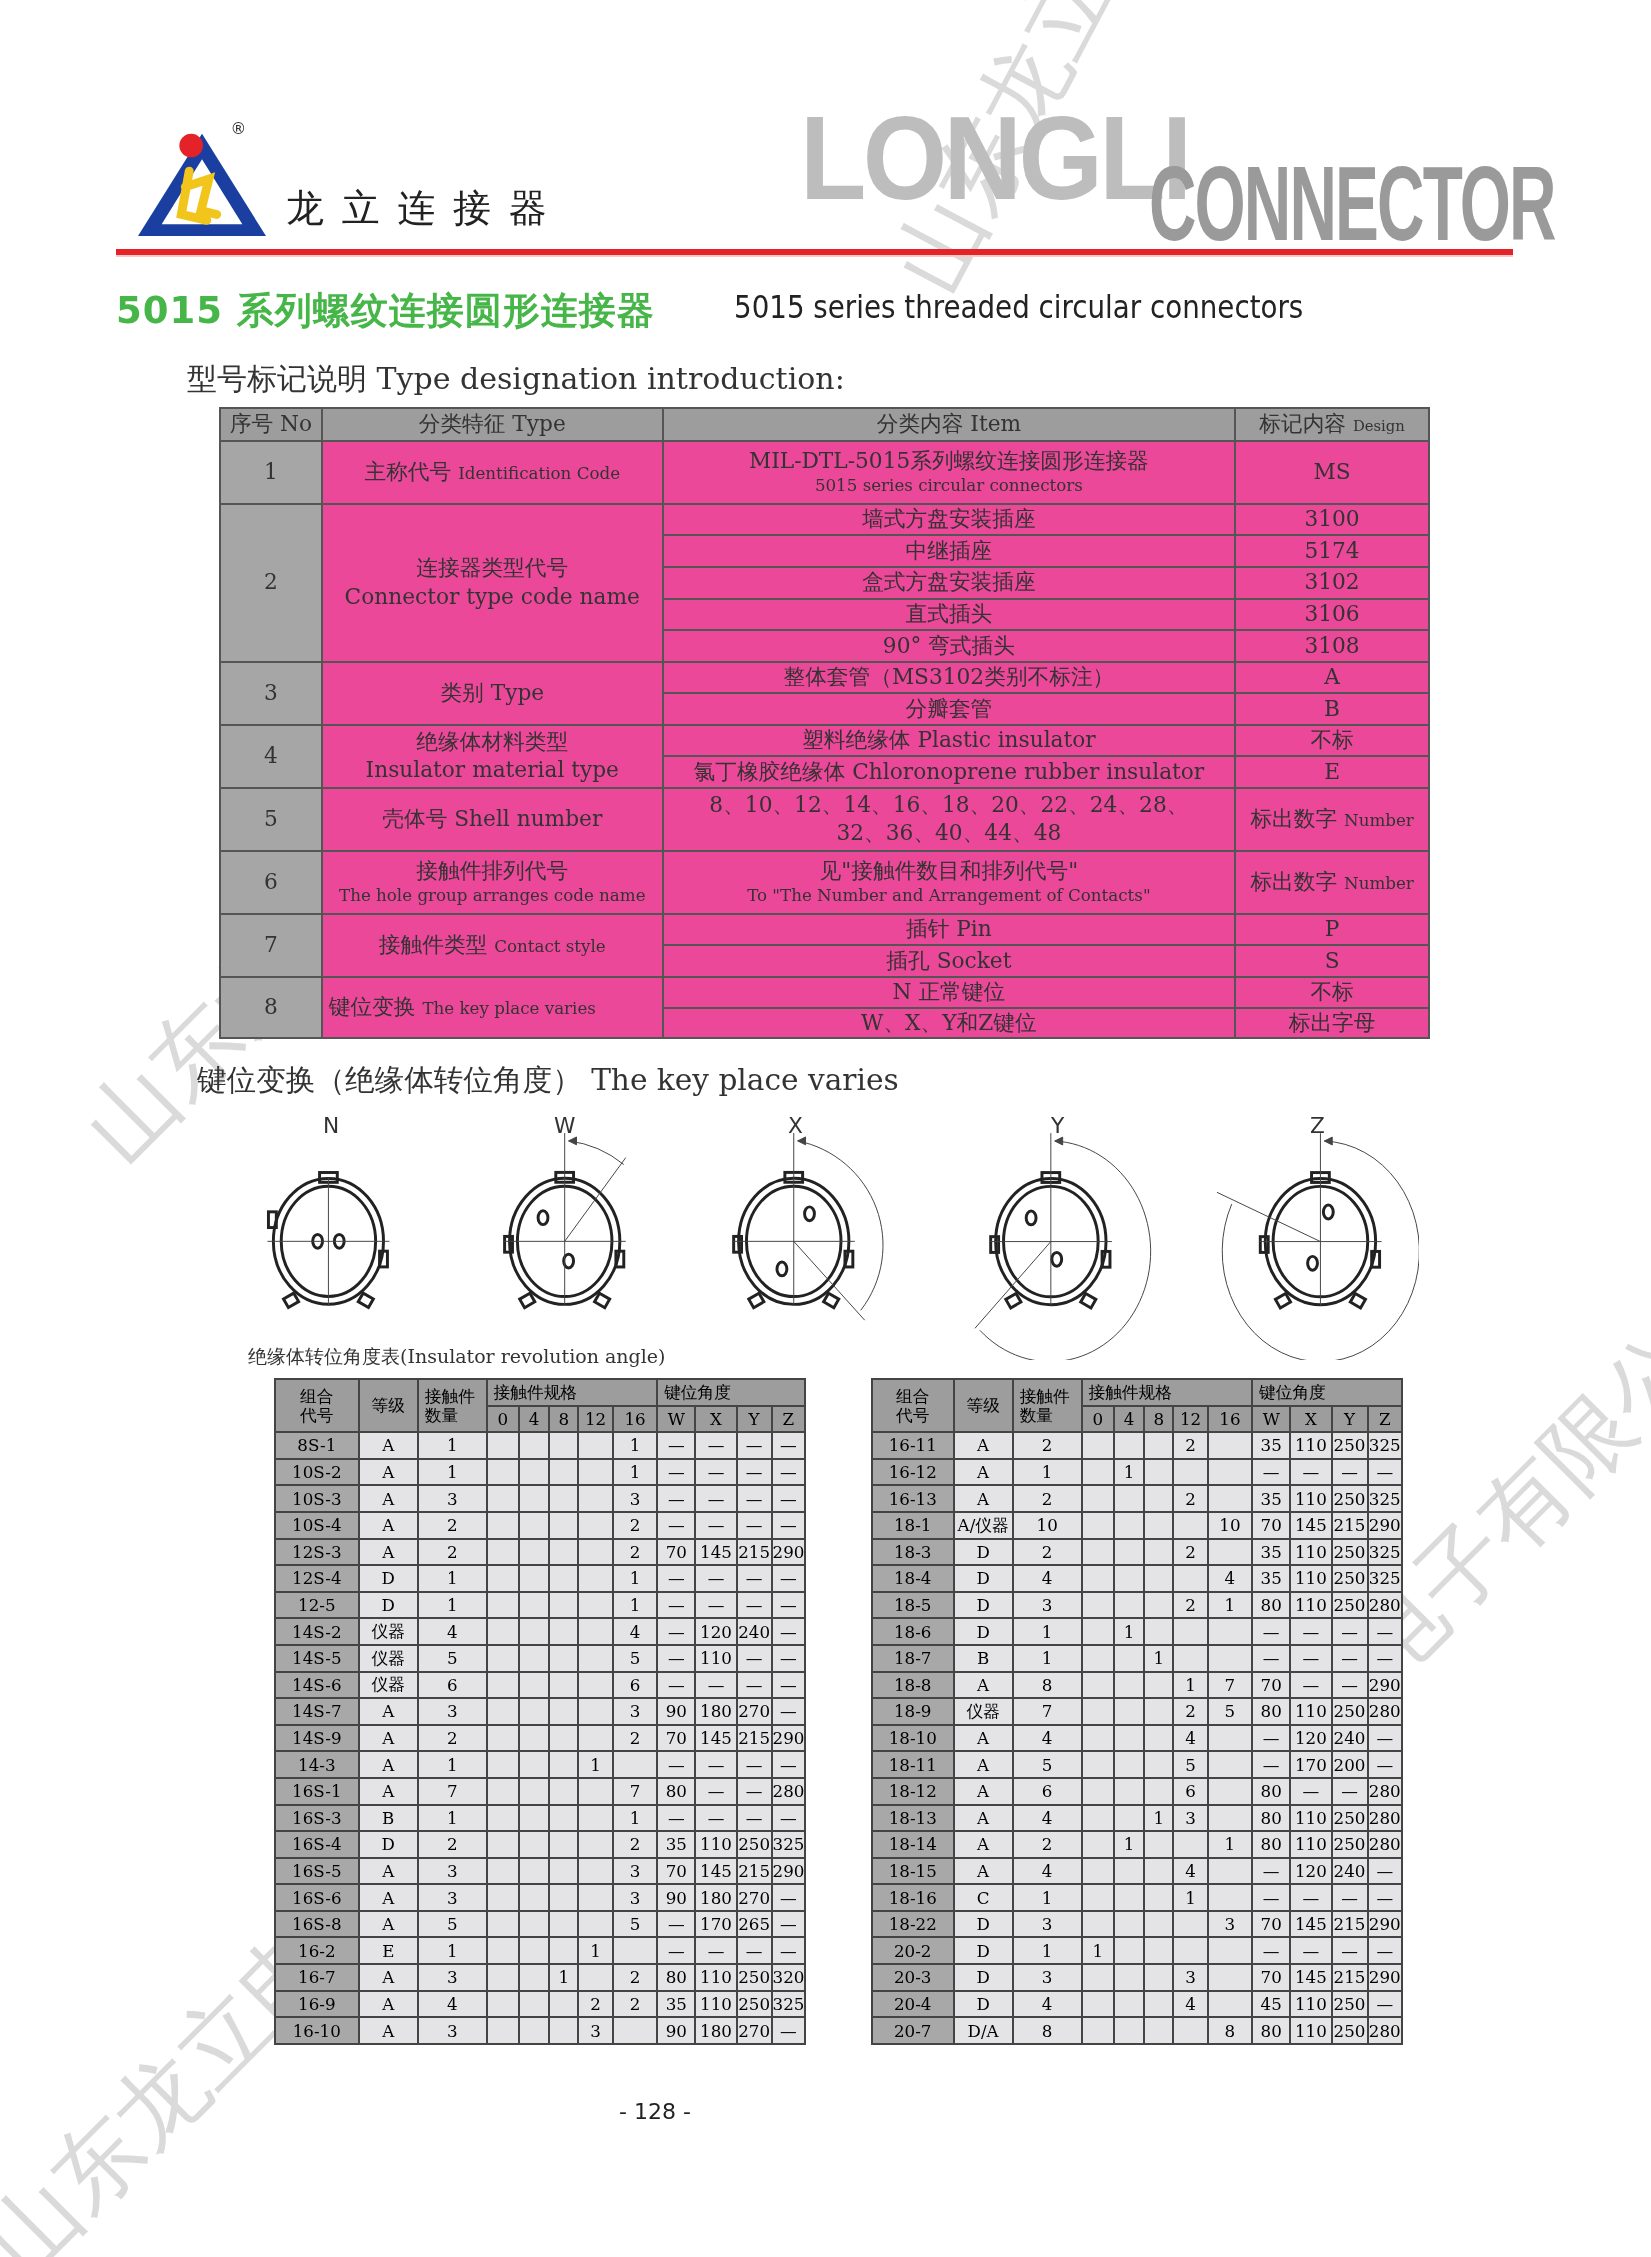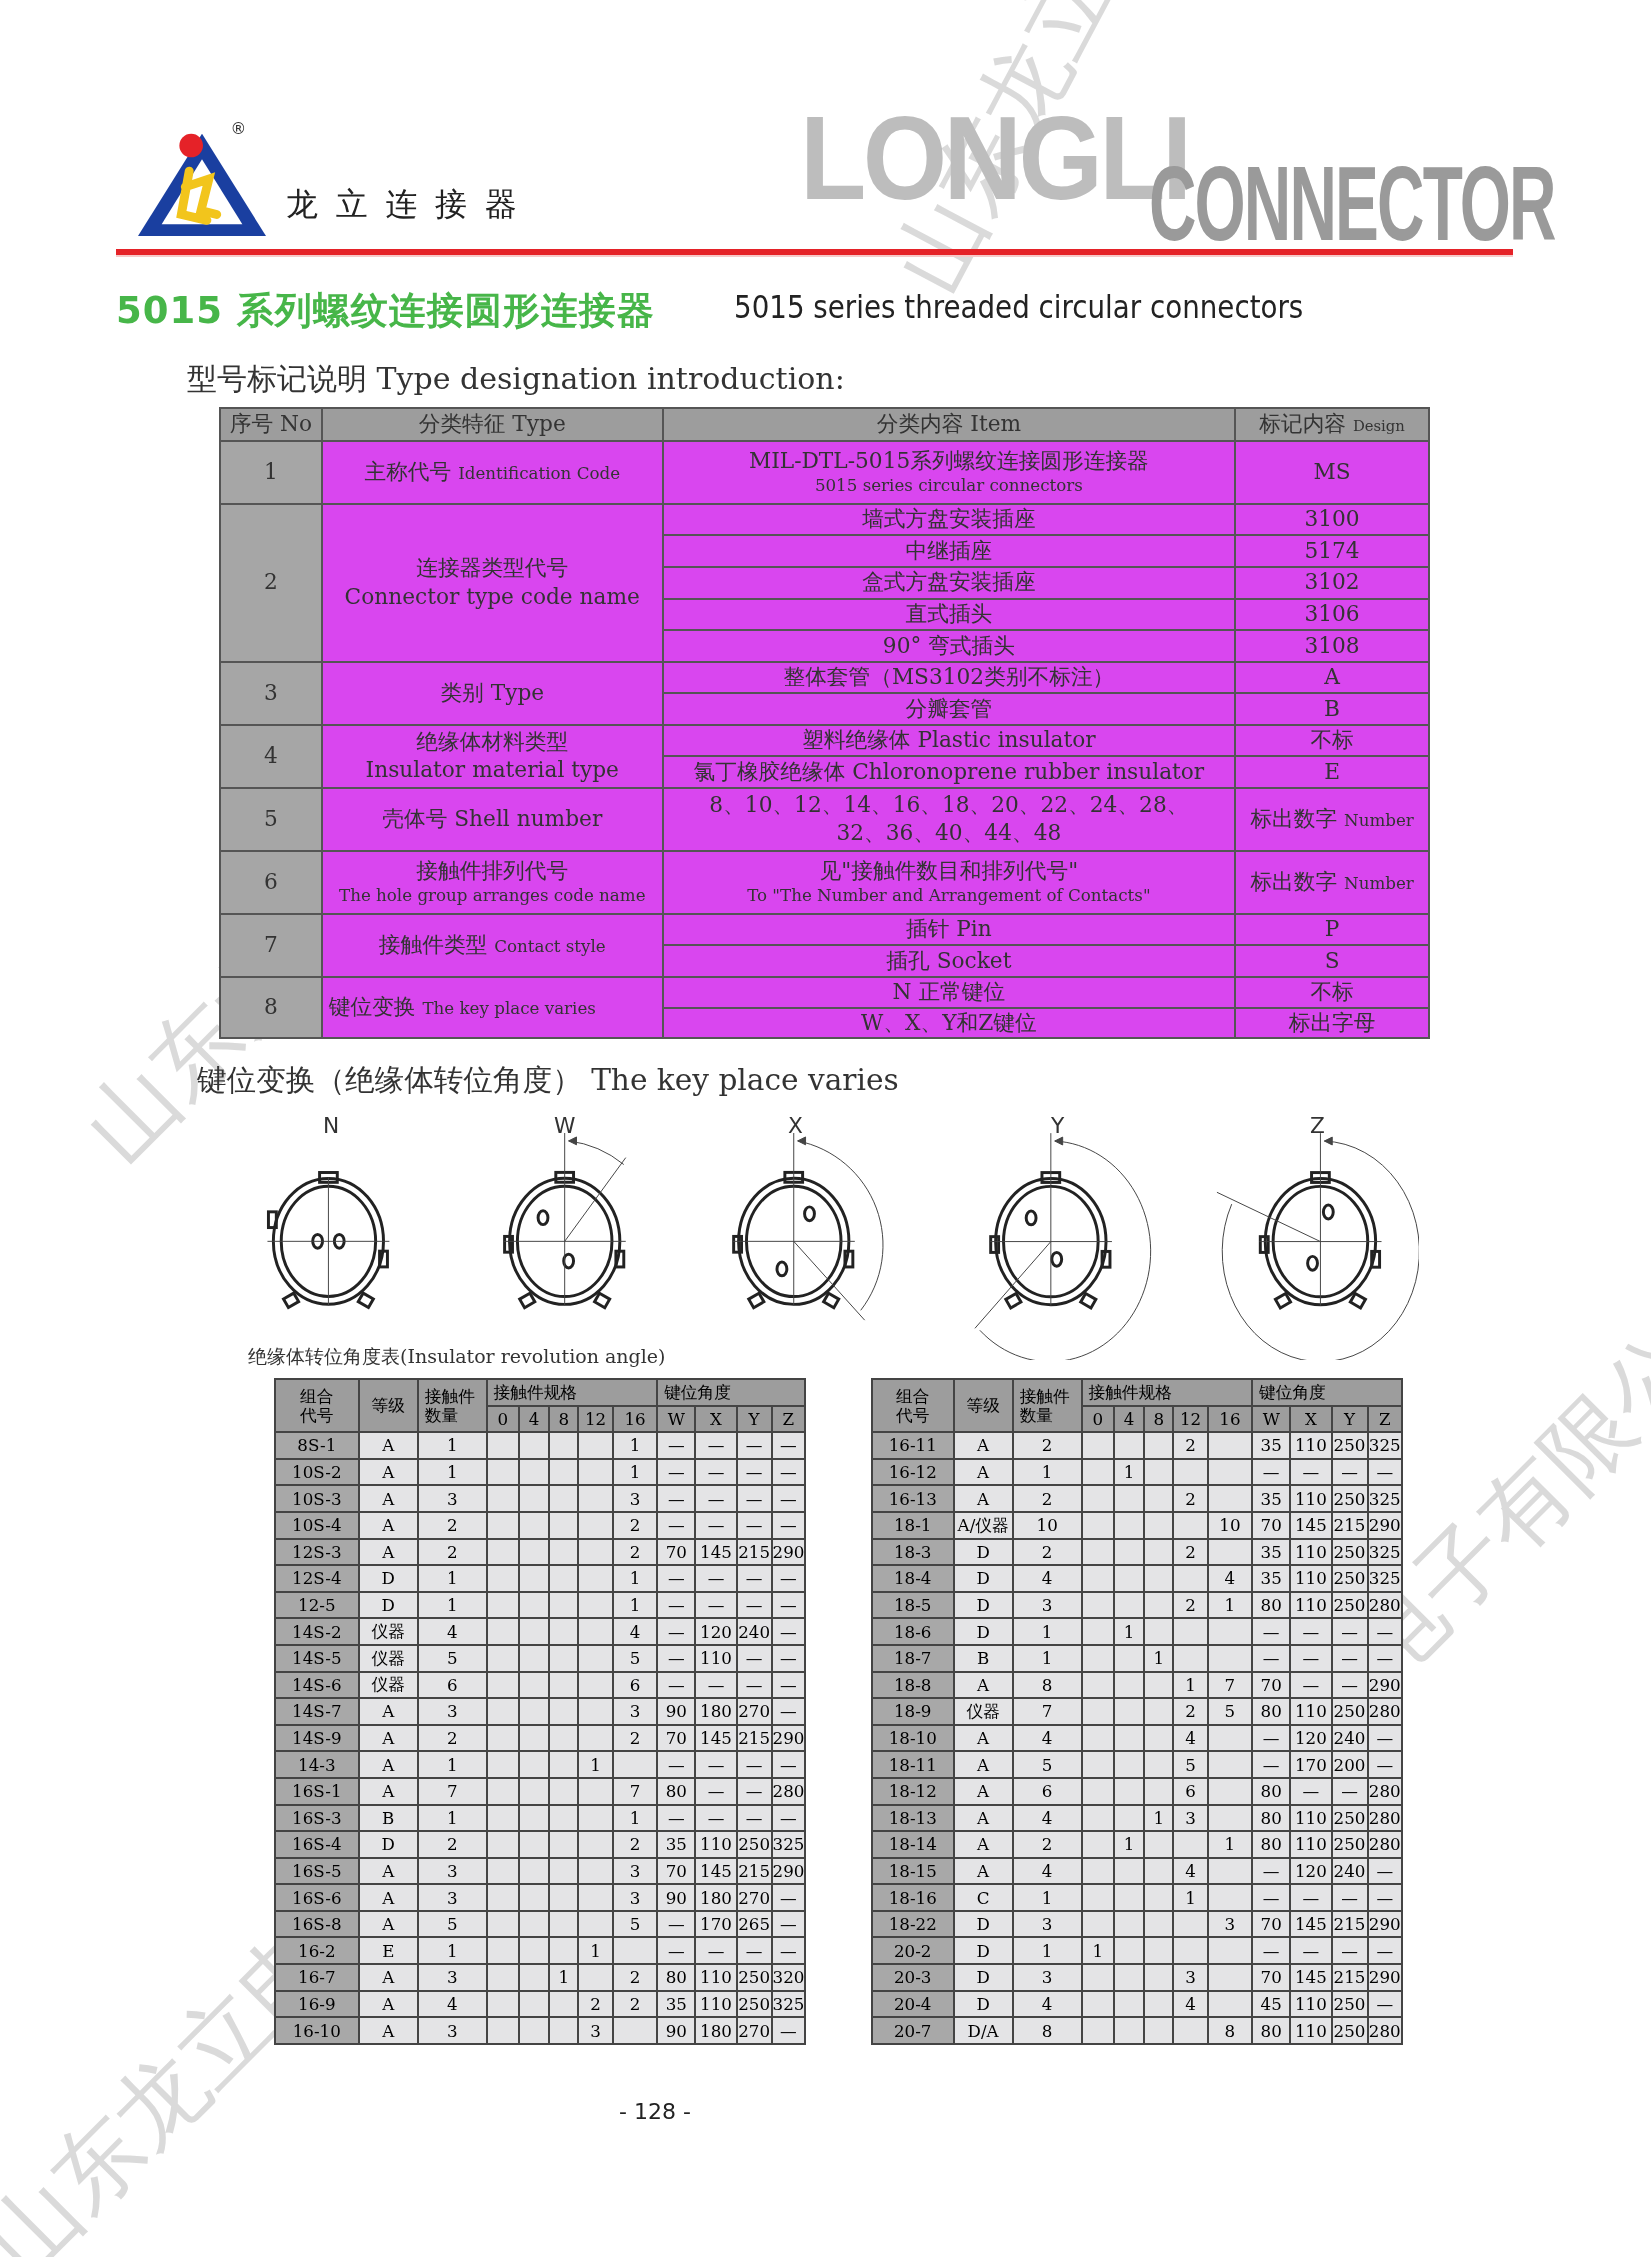--- a/index.html
+++ b/index.html
@@ -1,35 +1,35 @@
 <!DOCTYPE html>
 <html><head>
 <meta charset="utf-8">
 <style>
   * { box-sizing: border-box; margin: 0; padding: 0; }
   html, body { width: 1652px; height: 2258px; background: #ffffff; overflow: hidden; }
   body { position: relative; font-family: "DejaVu Serif", "Liberation Serif", serif; color: #2a2a2a; }
 
   
   .logo { position: absolute; left: 128px; top: 116px; width: 148px; height: 126px; }
-  .brand-cn { position: absolute; left: 286px; top: 183px; font-family: "DejaVu Sans", sans-serif; font-size: 32px; letter-spacing: 17.7px; color: #222; text-align: center; }
+  .brand-cn { position: absolute; left: 286px; top: 183px; font-family: "DejaVu Sans", sans-serif; font-size: 38px; letter-spacing: 17.7px; color: #222; text-align: center; }
   .longli { position: absolute; left: 800px; top: 99px; font-family: "Liberation Sans", sans-serif; font-weight: bold; font-size: 118px; letter-spacing: -3.9px; color: #bdbdbd; line-height: 1; transform: scaleX(0.92); transform-origin: left; }
   .connector { position: absolute; left: 1149px; top: 150px; font-family: "Liberation Sans", sans-serif; font-weight: bold; font-size: 106px; color: #9a9a9a; line-height: 1; letter-spacing: -3px; transform: scaleX(0.62); transform-origin: left; }
   .redline { position: absolute; left: 116px; top: 249px; width: 1397px; height: 7.9px; background: #e52228; border-bottom: 2px solid #f6c9c9; }
 
   .title-cn { position: absolute; left: 116px; top: 286px; font-family: "DejaVu Sans", sans-serif; font-weight: bold; font-size: 37px; color: #47b649; letter-spacing: 1px; }
   .title-en { position: absolute; left: 734px; top: 289px; font-family: "DejaVu Sans", sans-serif; font-size: 31.5px; color: #222; transform: scaleX(0.88); transform-origin: left; }
 
   .sec-title { position: absolute; left: 187px; top: 359px; font-size: 30px; color: #333; }
 
   
   .dtable { position: absolute; left: 219px; top: 407px; width: 1211px; border-collapse: collapse; font-size: 21.7px; color: #333; padding-left: 24px; }
   .dtable td, .dtable th { border: 2px solid #555; text-align: center; vertical-align: middle; font-weight: normal; line-height: 1.3; }
   .dtable th { background: #9d9d9d; height: 32.5px; font-size: 21.7px; }
-  .dtable td { background: #d946ef; }
+  .dtable td { background: #ec4899; }
   .dtable td.no { background: #a6a6a6; width: 102px; }
   .dtable .small { font-size: 16.7px; }
   .dtable .tiny { font-size: 14.8px; }
 
   .key-title { position: absolute; left: 197px; top: 1060px; font-size: 29.6px; color: #333; }
 
   
   .diagram { position: absolute; top: 1111px; width: 197px; height: 197px; }
   .diag-label { position: absolute; top: 1113px; font-family: "DejaVu Sans", sans-serif; font-size: 21.7px; color: #333; }
 

